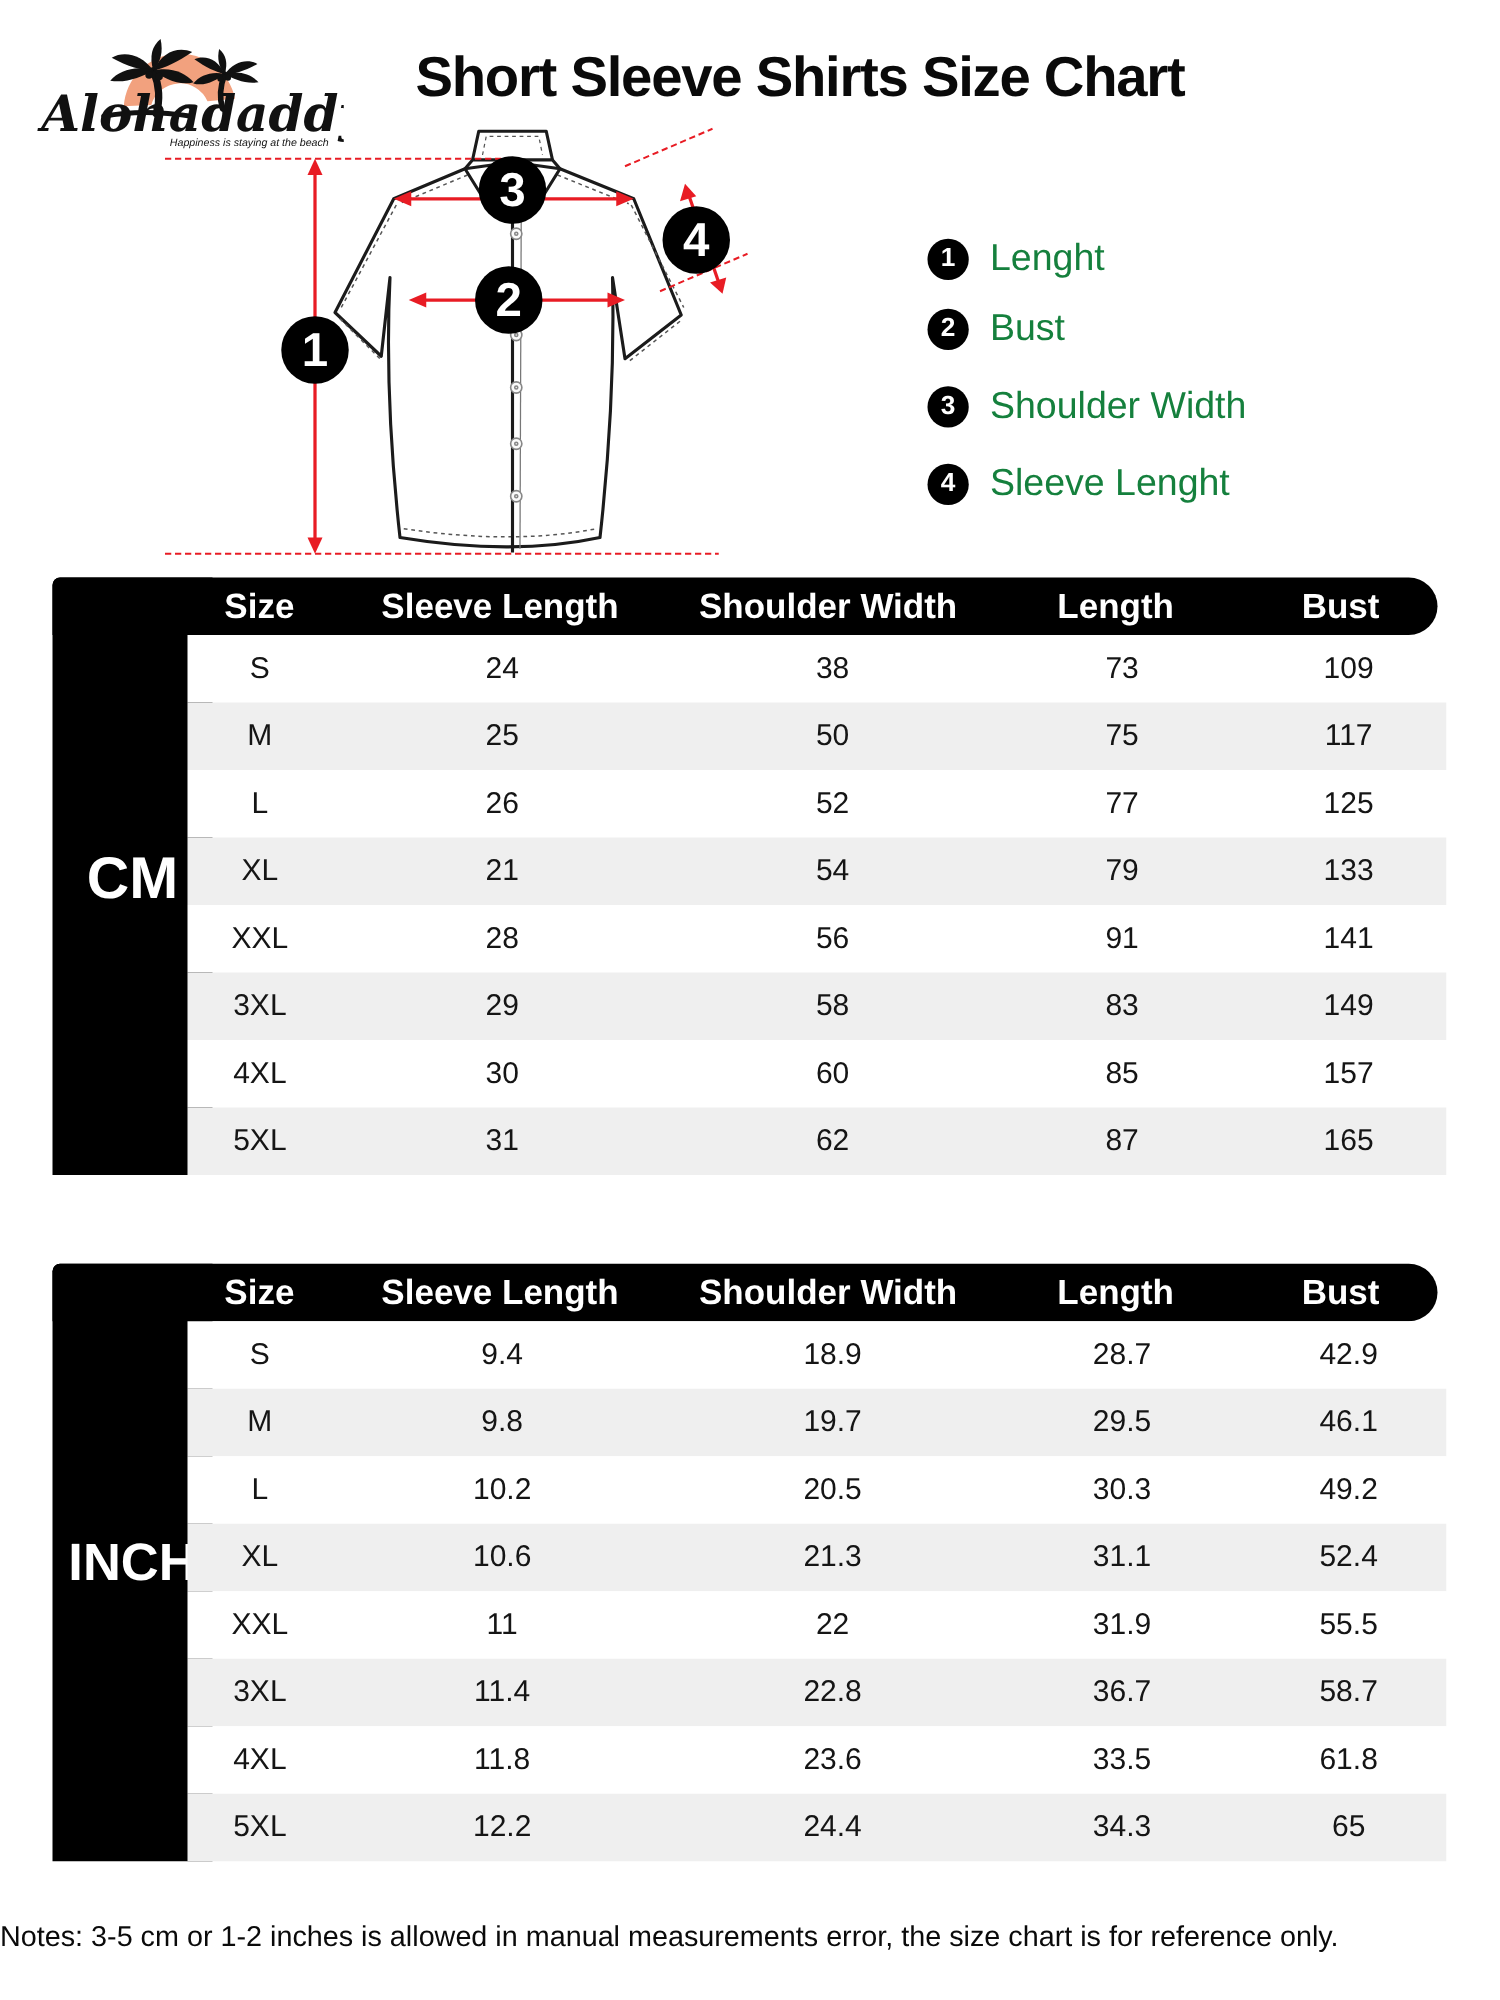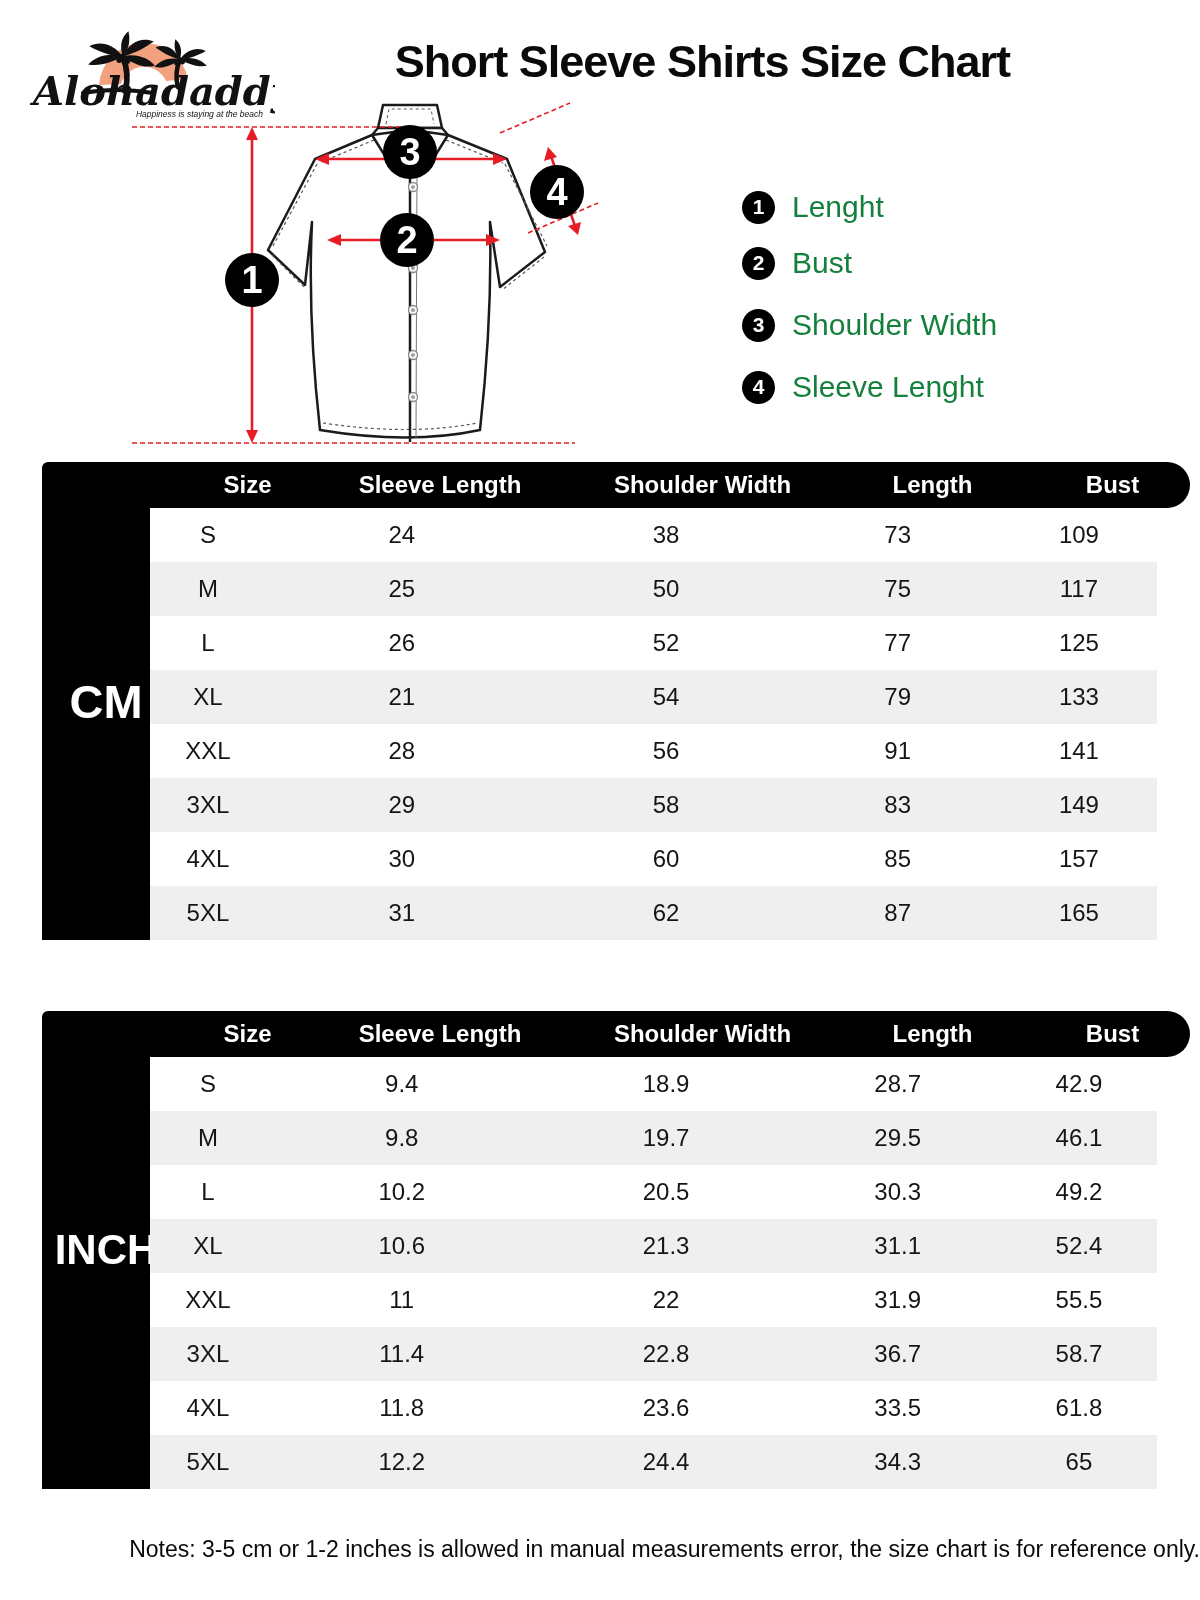--- a/index.html
+++ b/index.html
@@ -3,21 +3,21 @@
 <meta charset="utf-8">
 <style>
   html,body{margin:0;padding:0;}
   body{
     width:1200px;height:1600px;position:relative;background:#fff;
     font-family:"Liberation Sans", sans-serif;color:#111;overflow:hidden;
   }
   
   .logo{position:absolute;left:25px;top:5px;width:250px;height:118px;}
   .page-title{
-    position:absolute;left:270px;top:36px;width:740px;text-align:right;
+    position:absolute;left:270px;top:36px;width:740px;text-align:center;
     font-size:45px;font-weight:bold;letter-spacing:-1px;color:#0a0a0a;
   }
   
   .diagram{position:absolute;left:120px;top:95px;width:520px;height:360px;}
   
   .legend{position:absolute;left:742px;top:180px;width:420px;height:240px;}
   .legend-item{position:absolute;display:flex;align-items:center;gap:17px;}
   .legend-item.li0{top:10px}.legend-item.li1{top:66px}.legend-item.li2{top:128px}.legend-item.li3{top:190px}
   .num-badge{
     width:33px;height:33px;border-radius:50%;background:#000;color:#fff;
@@ -29,29 +29,29 @@
   .table-cm{top:462px;} .table-inch{top:1011px;}
   .side{
     position:absolute;left:0;top:0;width:128px;height:100%;background:#000;color:#fff;
     font-weight:bold;display:flex;align-items:center;justify-content:center;
     border-radius:6px 0 0 0;
   }
   .table-cm .side{font-size:47px;} .table-inch .side{font-size:42px;letter-spacing:0px;}
   .thead{
     position:absolute;left:0;top:0;width:1108px;height:46px;background:#000;
     border-radius:6px 23px 23px 0;display:flex;align-items:center;
-    padding-left:108px;box-sizing:border-box;color:#fff;font-weight:bold;font-size:24px;margin-left:40px;
+    padding-left:108px;box-sizing:border-box;color:#fff;font-weight:bold;font-size:28px;
   }
   .tbody{position:absolute;left:108px;top:46px;width:1007px;}
   .trow{display:flex;height:54px;align-items:center;font-size:24px;color:#151515;background:#fff;}
   .trow:nth-child(even){background:#efefef;}
   .cell{text-align:center;}
   .c0{width:11.5%}.c1{width:27%}.c2{width:25.5%}.c3{width:20.5%}.c4{width:15.5%}
   
-  .notes{position:absolute;left:0;top:1536px;width:100%;text-align:right;font-size:23px;color:#0a0a0a;}
+  .notes{position:absolute;left:0;top:1536px;width:100%;text-align:left;font-size:23px;color:#0a0a0a;}
 </style>
 </head>
 <body>
 
 <div class="logo">
   <svg width="250" height="118" viewBox="0 0 250 118">
 
     <path d="M74,80 A45,45 0 0 1 163,74 L141,76 A24,24 0 0 0 96,79 Z" fill="#f2a17e"></path>
 
     <path d="M58,88 Q90,82 128,88" stroke="#111" stroke-width="4" fill="none" stroke-linecap="round"></path>

